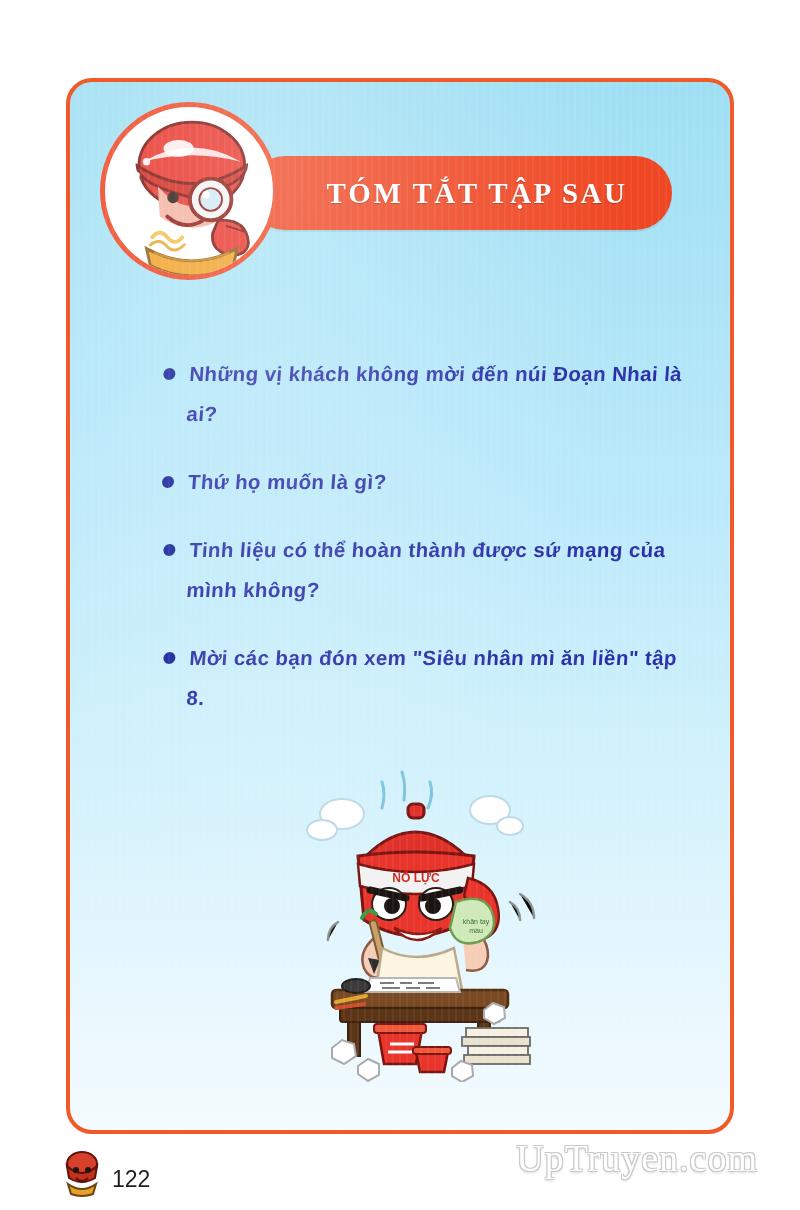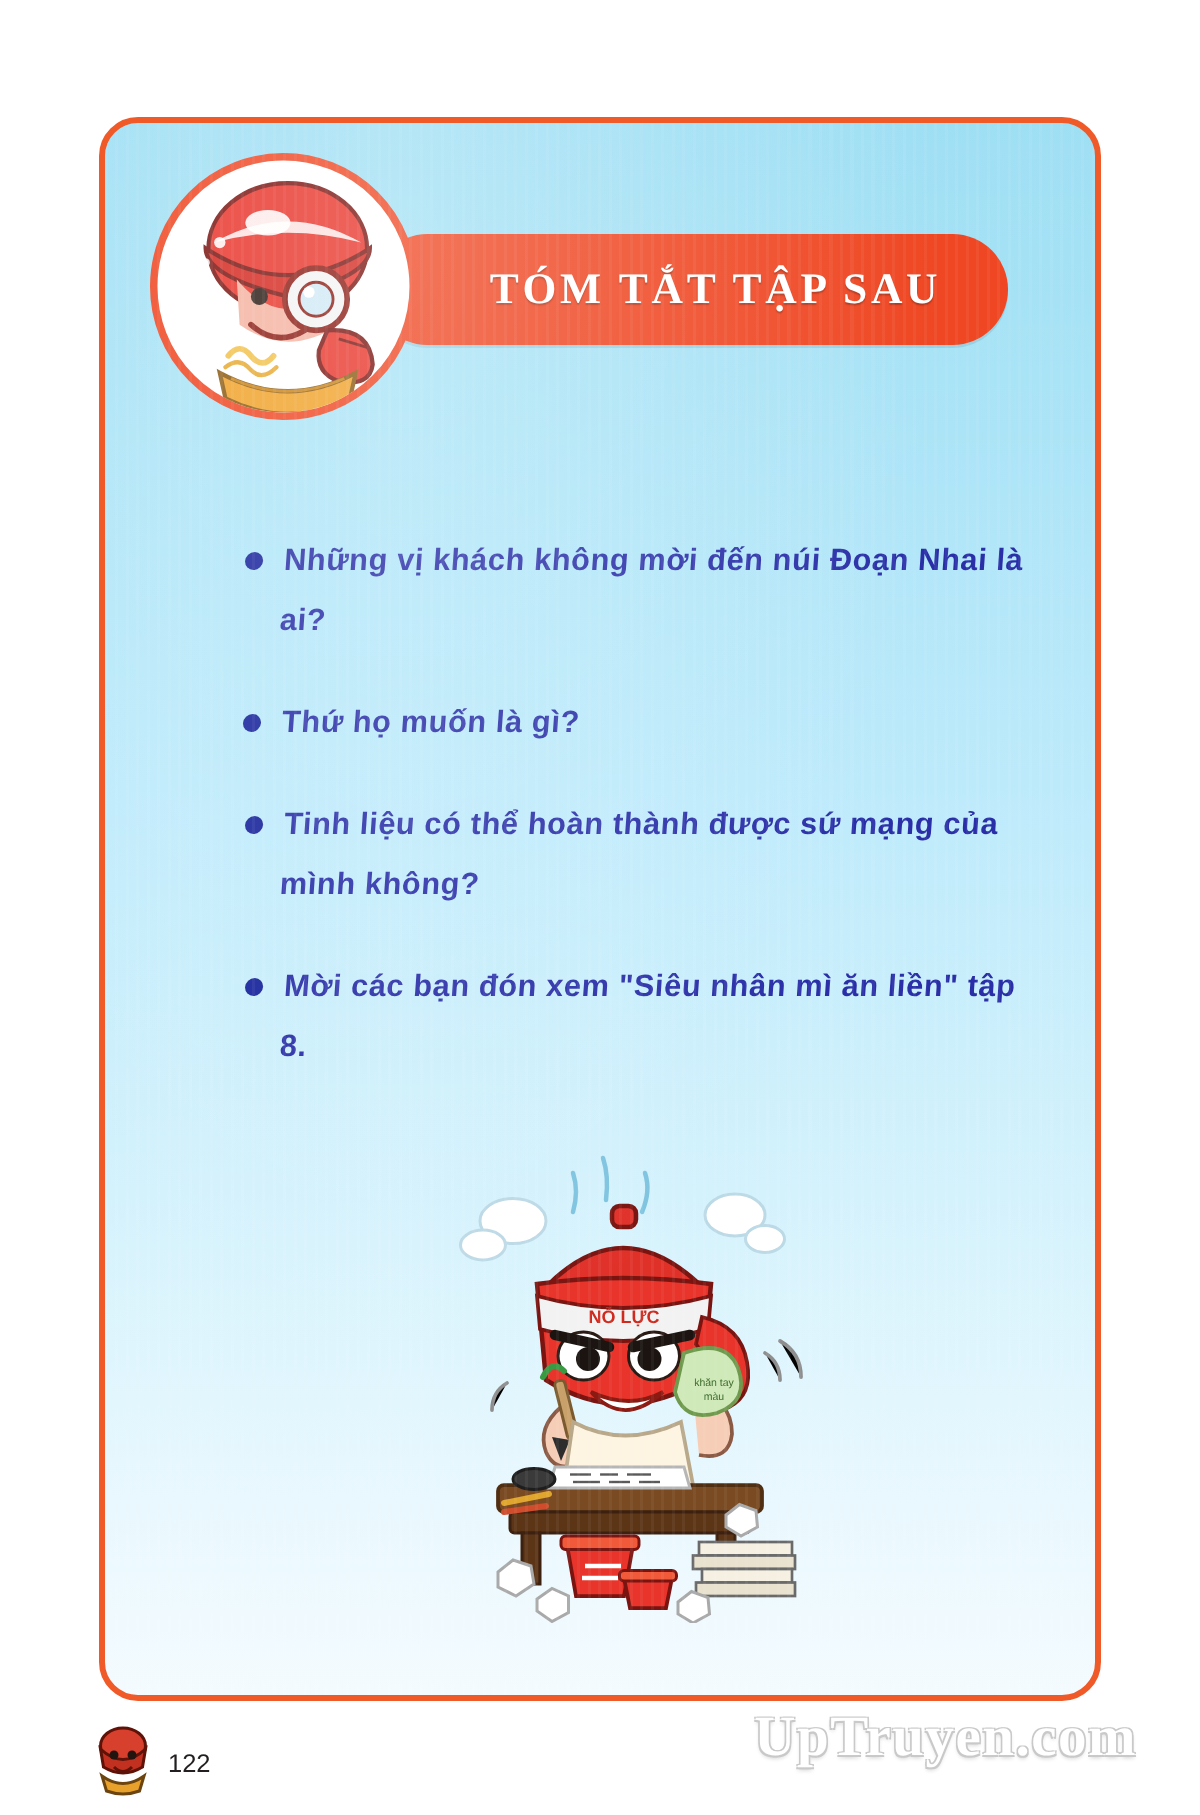--- a/index.html
+++ b/index.html
@@ -134,32 +134,32 @@
     left: 60px;
     top: 1150px;
     width: 44px;
     height: 48px;
   }
   .page-number {
     position: absolute;
     left: 112px;
     top: 1166px;
     font-family: "Liberation Sans", sans-serif;
-    font-size: 17px;
+    font-size: 23px;
     color: #231f20;
     font-weight: normal;
   }
   .watermark {
     position: absolute;
     right: 42px;
     top: 1136px;
     font-family: "Liberation Serif", serif;
     font-size: 38px;
     color: #ffffff;
-    font-weight: bold;
+    font-weight: normal;
     letter-spacing: 1px;
     text-shadow:
       -1px -1px 0 #c9c9c9,
        1px -1px 0 #c9c9c9,
       -1px  1px 0 #c9c9c9,
        1px  1px 0 #c9c9c9,
        0 2px 3px rgba(0,0,0,0.18);
   }
 </style>
 </head>

